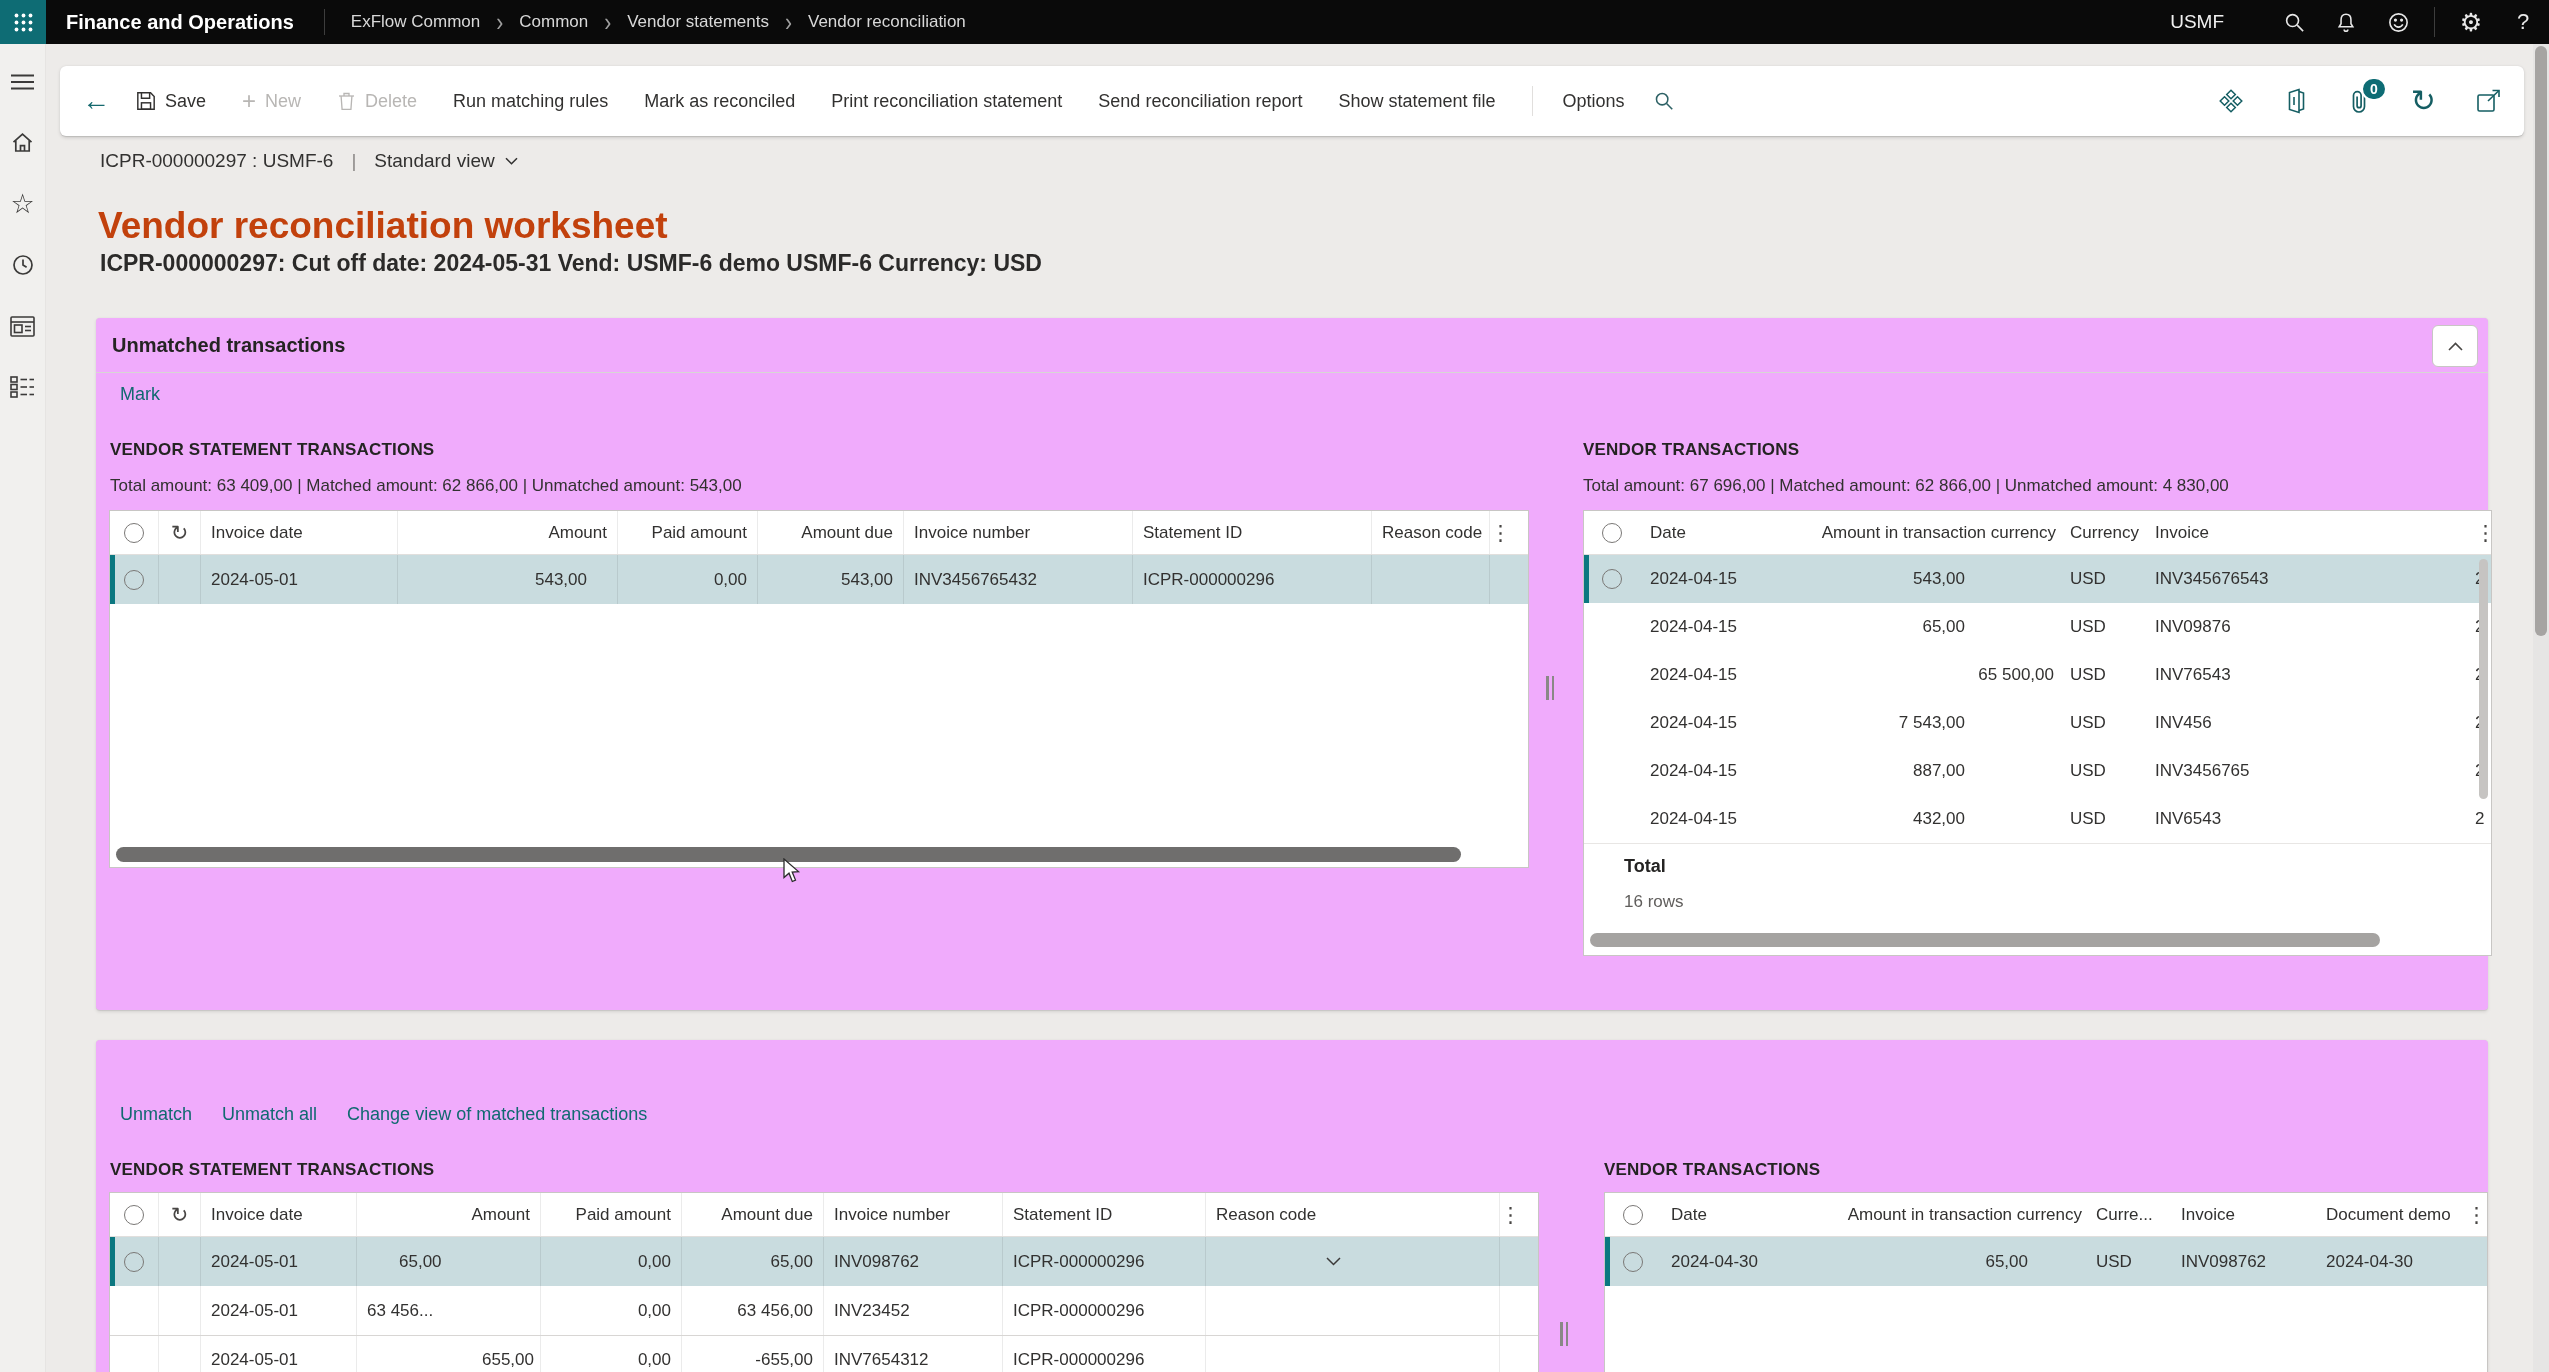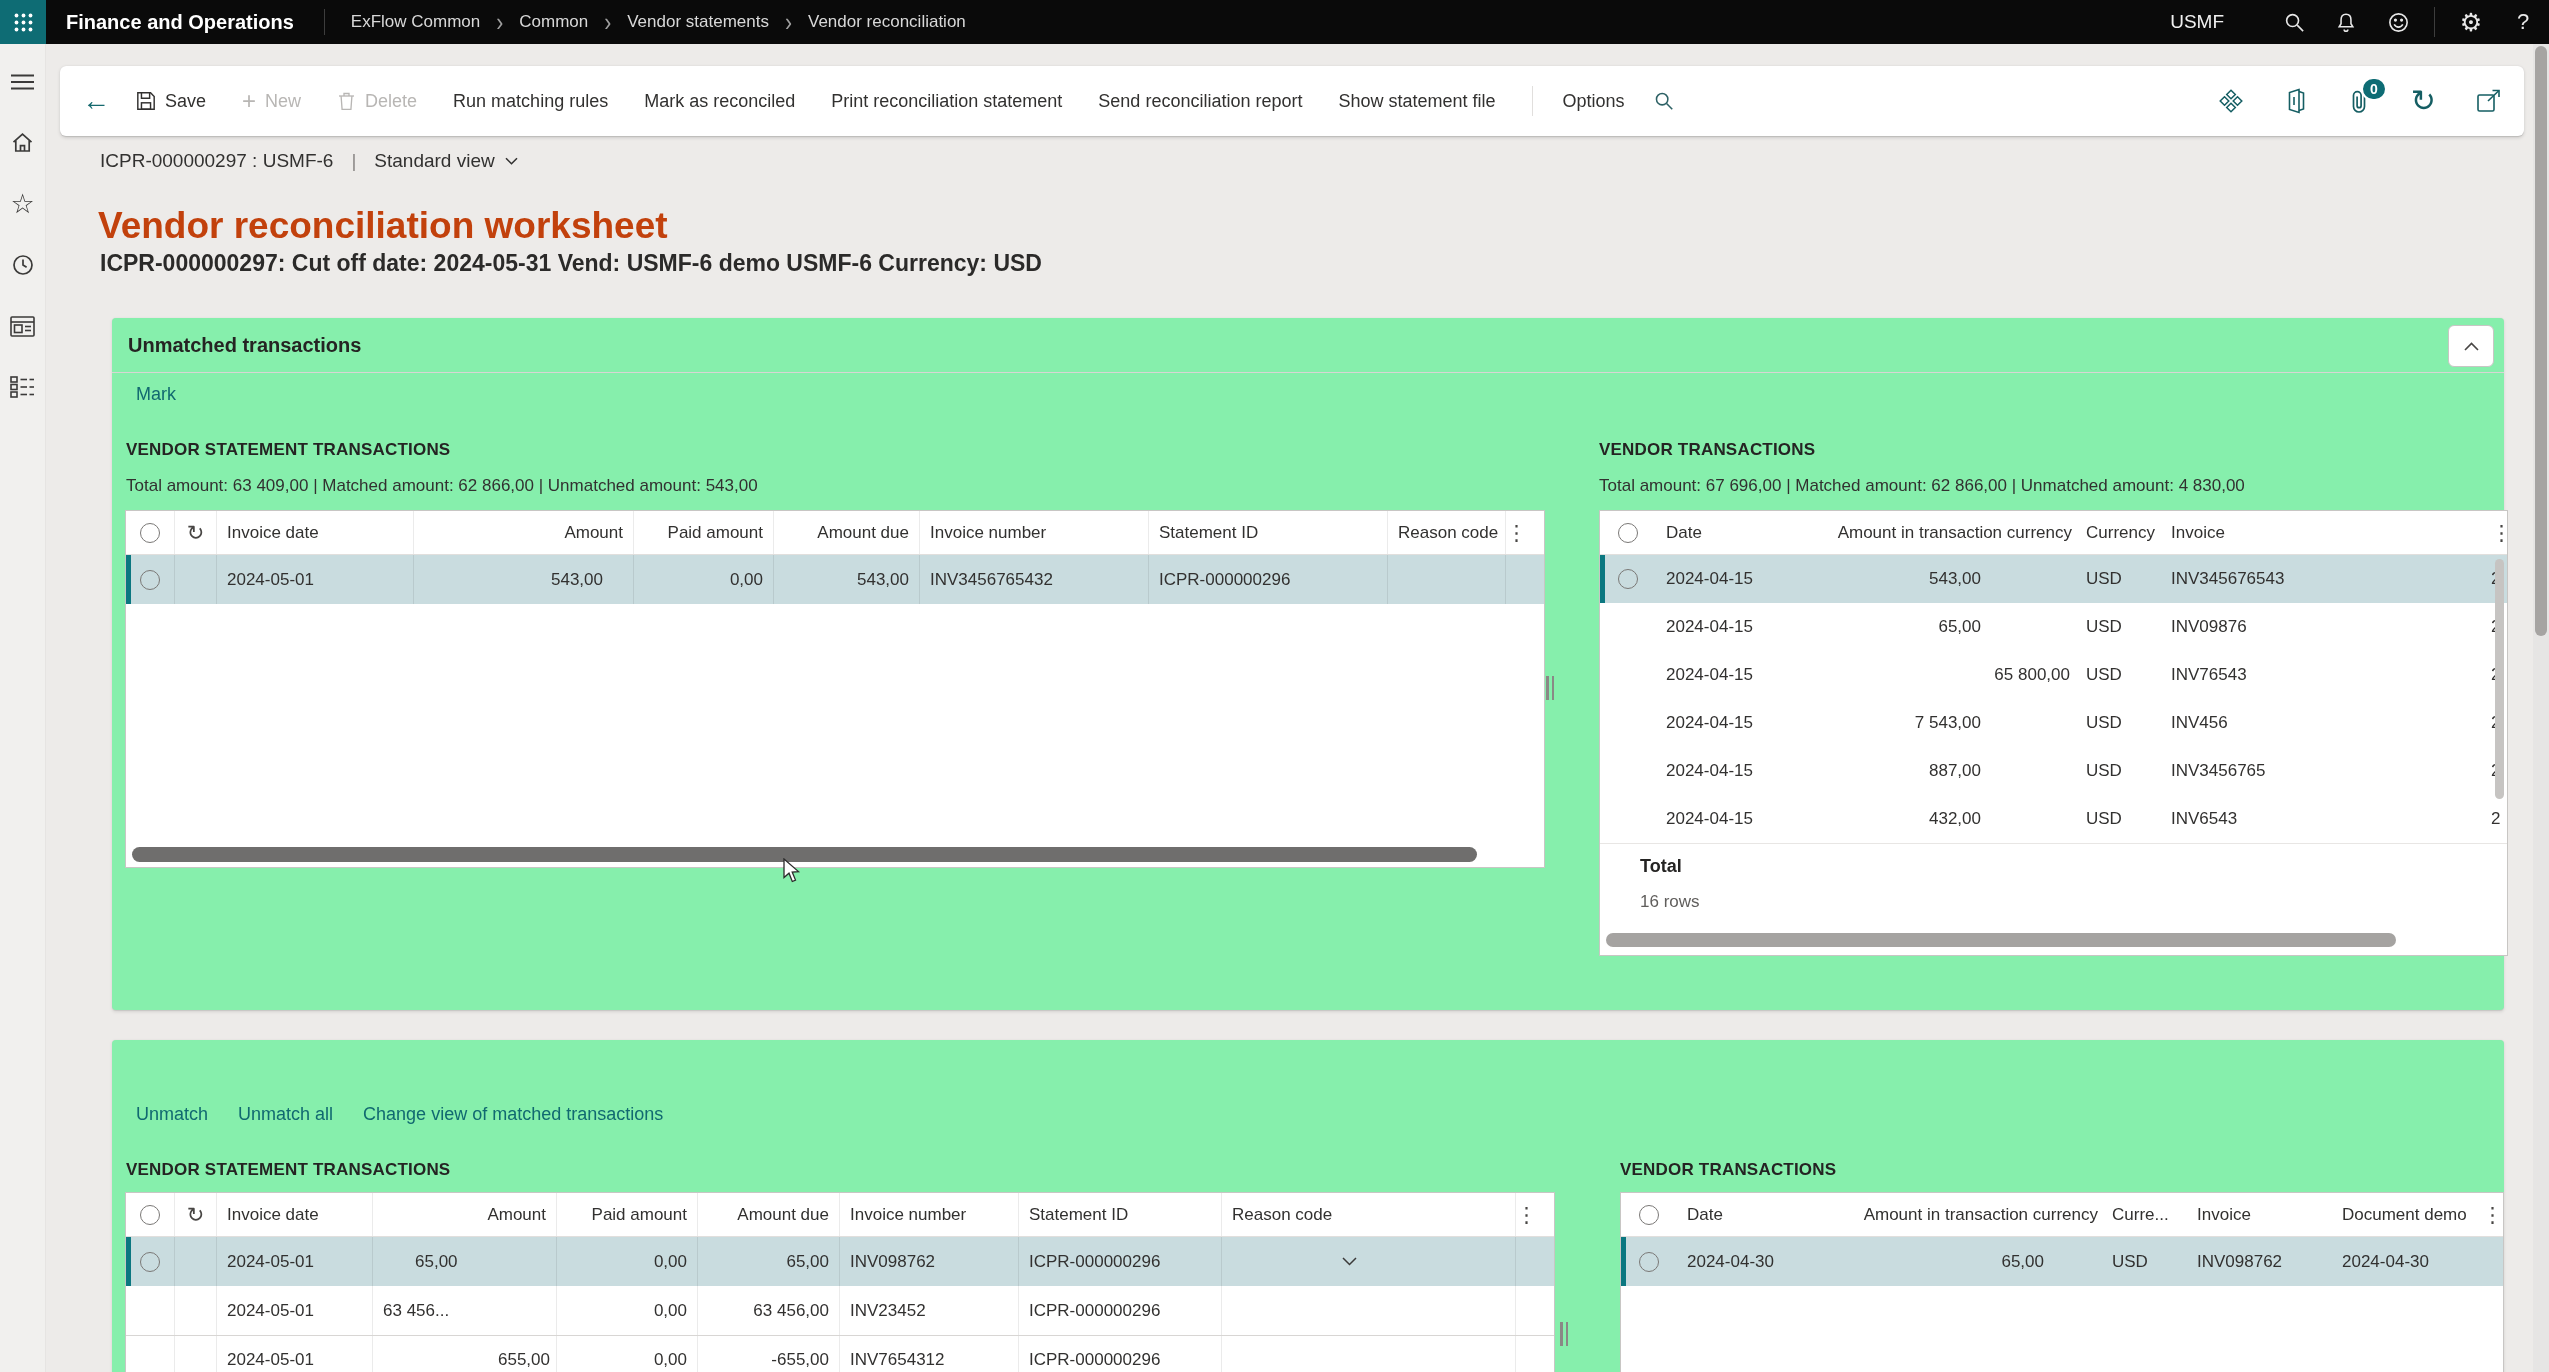--- a/index.html
+++ b/index.html
@@ -47,21 +47,21 @@
   .ab-refresh { font-size:30px; line-height:1; }
 
   
   #recordline { position:absolute; left:100px; top:150px; display:flex; align-items:center; font-size:19px; color:#323130; z-index:5; }
   #recordline .pipe { color:#8a8886; margin:0 18px; }
   .view-selector { display:flex; align-items:center; gap:10px; cursor:pointer; }
   #page-title { position:absolute; left:98px; top:185px; font-size:37px; font-weight:600; color:#c2410c; z-index:5;margin-top:20px; }
   #page-subtitle { position:absolute; left:100px; top:250px; font-size:23px; font-weight:600; color:#2b2a29; z-index:5; }
 
   
-  .card { position:absolute; left:112px; width:2392px; background:#86efac; border-radius:4px;
+  .card { position:absolute; left:96px; width:2392px; background:#f0abfc; border-radius:4px;
     box-shadow:0 1.6px 3.6px rgba(0,0,0,.1), 0 .3px .9px rgba(0,0,0,.08); }
   #card-unmatched { top:318px; height:692px; }
   #card-matched { top:1040px; height:380px; }
   .card-head { height:55px; border-bottom:1px solid #d8d6d4; display:flex; align-items:center; padding:0 16px; font-size:20px; font-weight:600; color:#252423; position:relative; }
   .collapse-btn { position:absolute; right:10px; top:7px; width:46px; height:42px; border:1px solid #c8c6c4; border-radius:6px; background:#fff; display:flex; align-items:center; justify-content:center; cursor:pointer; }
   .card-actions { position:absolute; display:flex; gap:30px; font-size:18px; color:#116970; }
   .card-actions span { cursor:pointer; white-space:nowrap; }
   .panel-label { position:absolute; font-size:17px; font-weight:700; color:#252423; letter-spacing:.2px; white-space:nowrap; }
   .panel-totals { position:absolute; font-size:17px; color:#323130; white-space:nowrap; }
 
@@ -360,21 +360,21 @@
       <div></div>
       <div class="cell">2024-04-15</div>
       <div class="cell num" style="padding-right:95px;">65,00</div>
       <div class="cell">USD</div>
       <div class="cell">INV09876</div>
       <div class="clip-cell">2</div>
     </div>
     <div class="gr gr-v" style="grid-template-columns:56px 170px 250px 85px 330px 1fr;">
       <div></div>
       <div class="cell">2024-04-15</div>
-      <div class="cell num" style="padding-right:6px;">65 800,00</div>
+      <div class="cell num" style="padding-right:6px;">65 500,00</div>
       <div class="cell">USD</div>
       <div class="cell">INV76543</div>
       <div class="clip-cell">2</div>
     </div>
     <div class="gr gr-v" style="grid-template-columns:56px 170px 250px 85px 330px 1fr;">
       <div></div>
       <div class="cell">2024-04-15</div>
       <div class="cell num" style="padding-right:95px;">7 543,00</div>
       <div class="cell">USD</div>
       <div class="cell">INV456</div>

